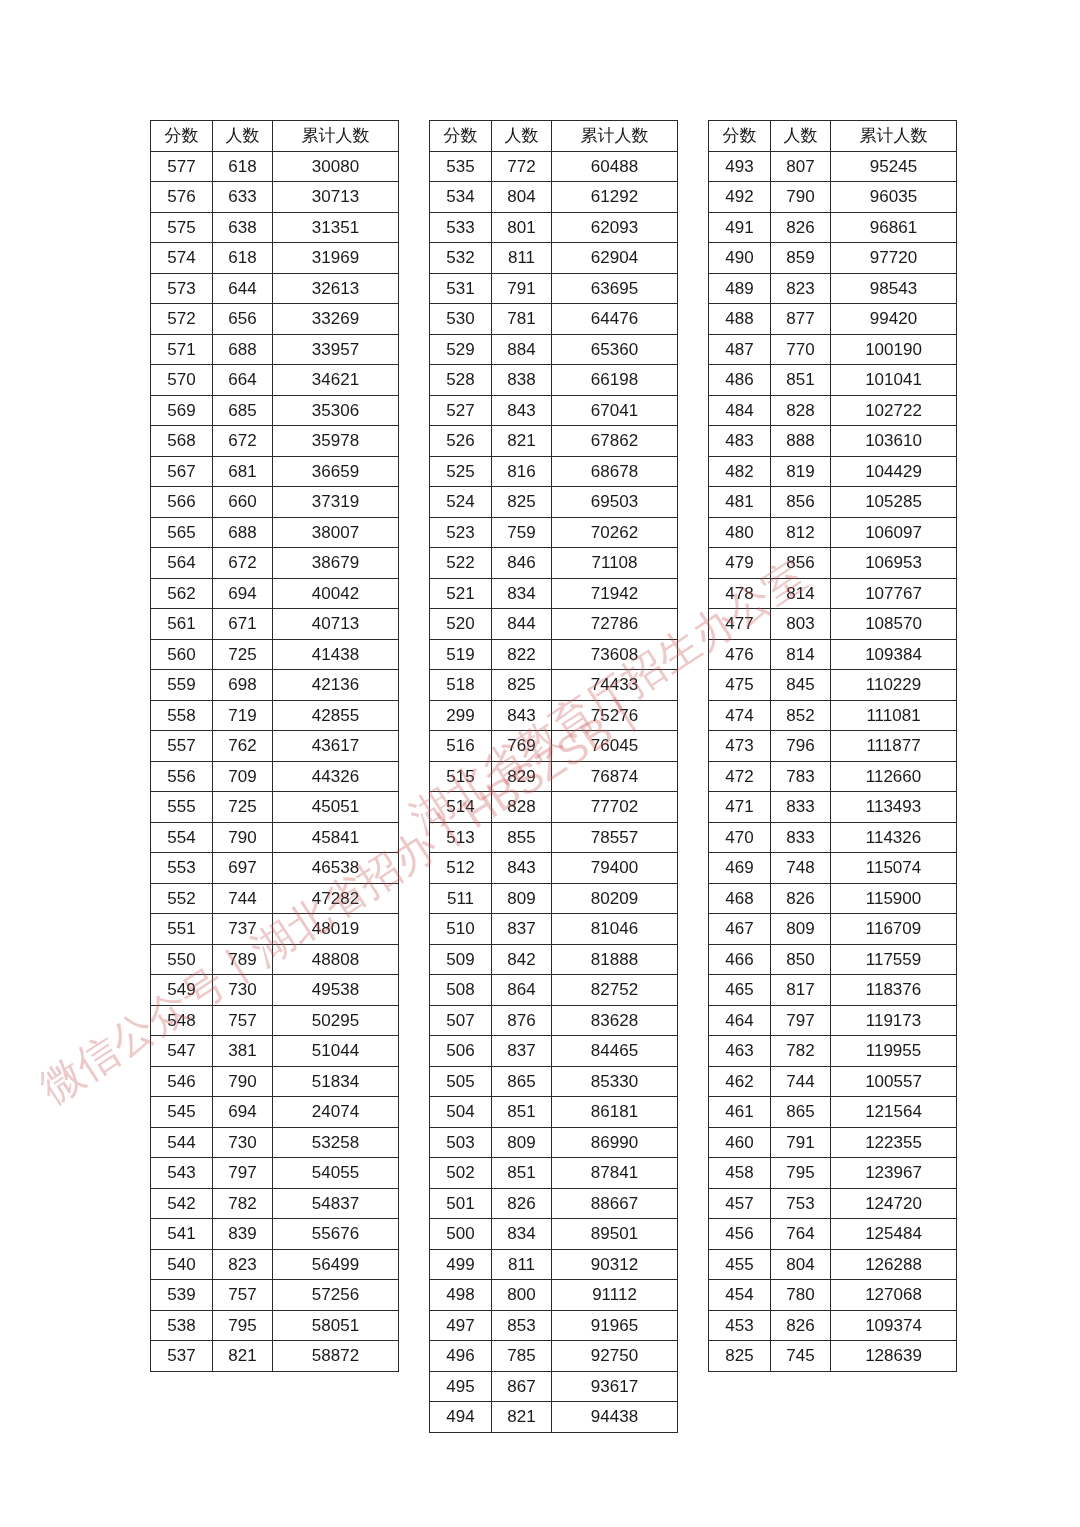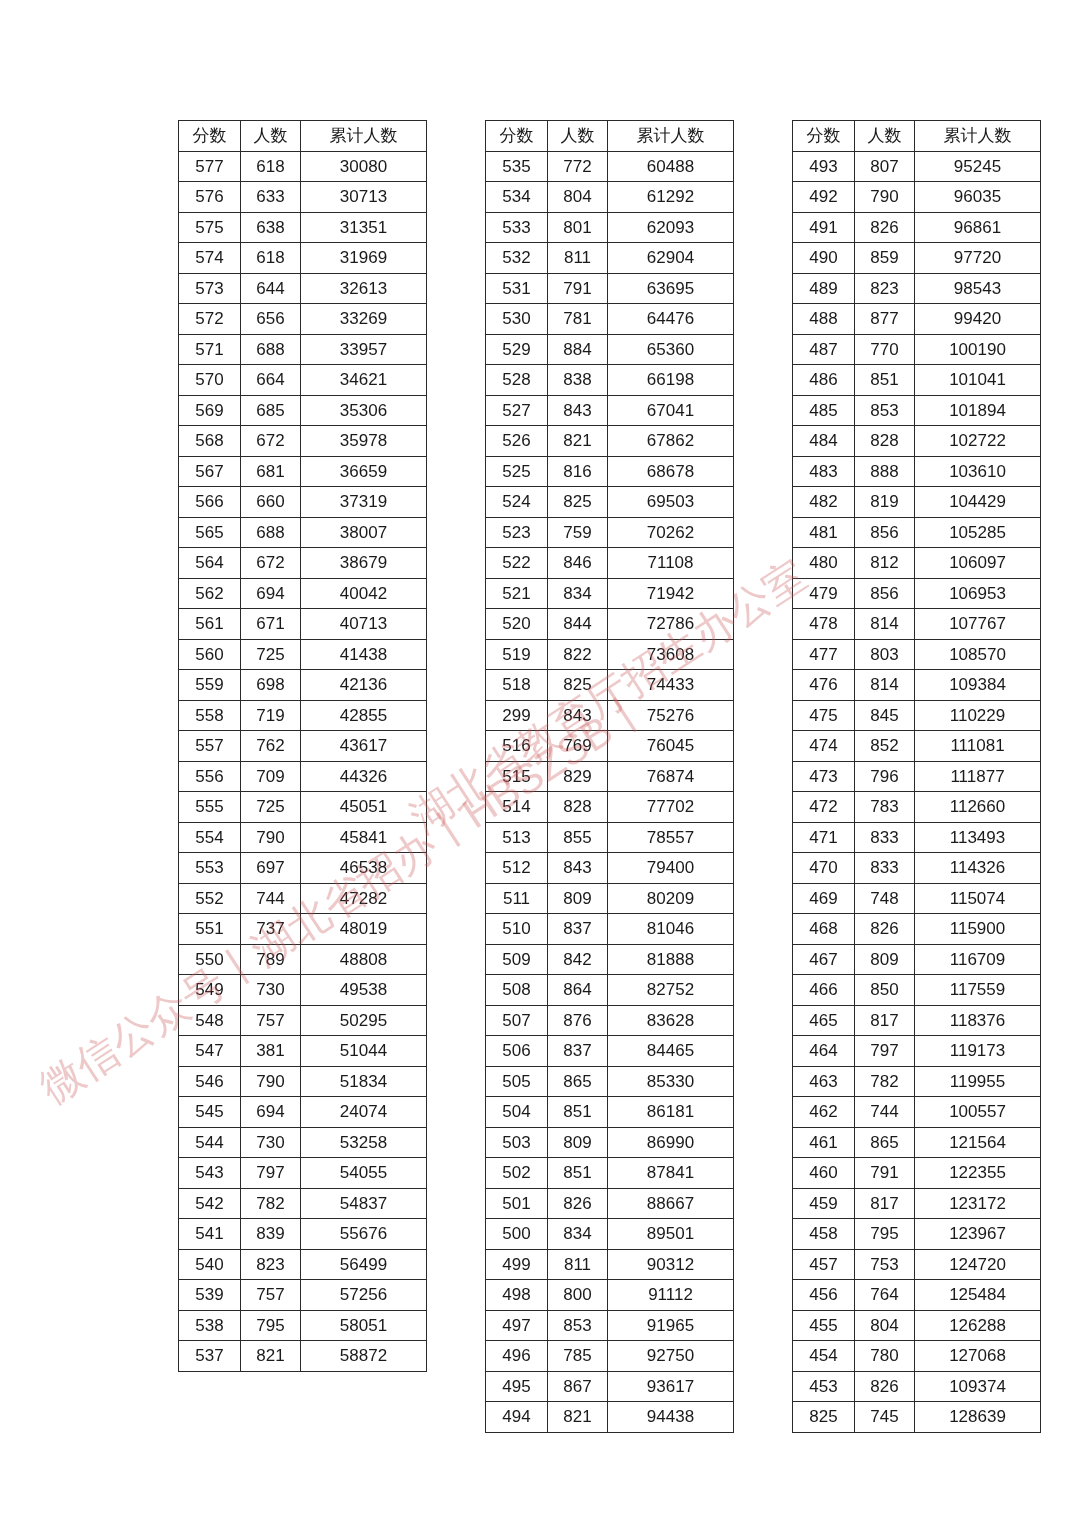--- a/index.html
+++ b/index.html
@@ -27,21 +27,20 @@
     flex-direction: row;
     justify-content: space-between;
     align-items: flex-start;
     gap: 30px;
   }
   table.score-table {
     border-collapse: collapse;
     table-layout: fixed;
     width: 248px;
     background: transparent;
-    margin-left: 28px;
   }
   table.score-table th,
   table.score-table td {
     border: 1px solid #2a2a2a;
     text-align: center;
     vertical-align: middle;
     height: 29.5px;
     line-height: 29.5px;
     font-size: 17px;
     color: #1a1a1a;
@@ -583,25 +582,20 @@
             <td>487</td>
             <td>770</td>
             <td>100190</td>
           </tr>
           <tr>
             <td>486</td>
             <td>851</td>
             <td>101041</td>
           </tr>
           <tr>
-            <td>485</td>
-            <td>853</td>
-            <td>101894</td>
-          </tr>
-          <tr>
             <td>484</td>
             <td>828</td>
             <td>102722</td>
           </tr>
           <tr>
             <td>483</td>
             <td>888</td>
             <td>103610</td>
           </tr>
           <tr>
@@ -711,25 +705,20 @@
           </tr>
           <tr>
             <td>461</td>
             <td>865</td>
             <td>121564</td>
           </tr>
           <tr>
             <td>460</td>
             <td>791</td>
             <td>122355</td>
-          </tr>
-          <tr>
-            <td>459</td>
-            <td>817</td>
-            <td>123172</td>
           </tr>
           <tr>
             <td>458</td>
             <td>795</td>
             <td>123967</td>
           </tr>
           <tr>
             <td>457</td>
             <td>753</td>
             <td>124720</td>

